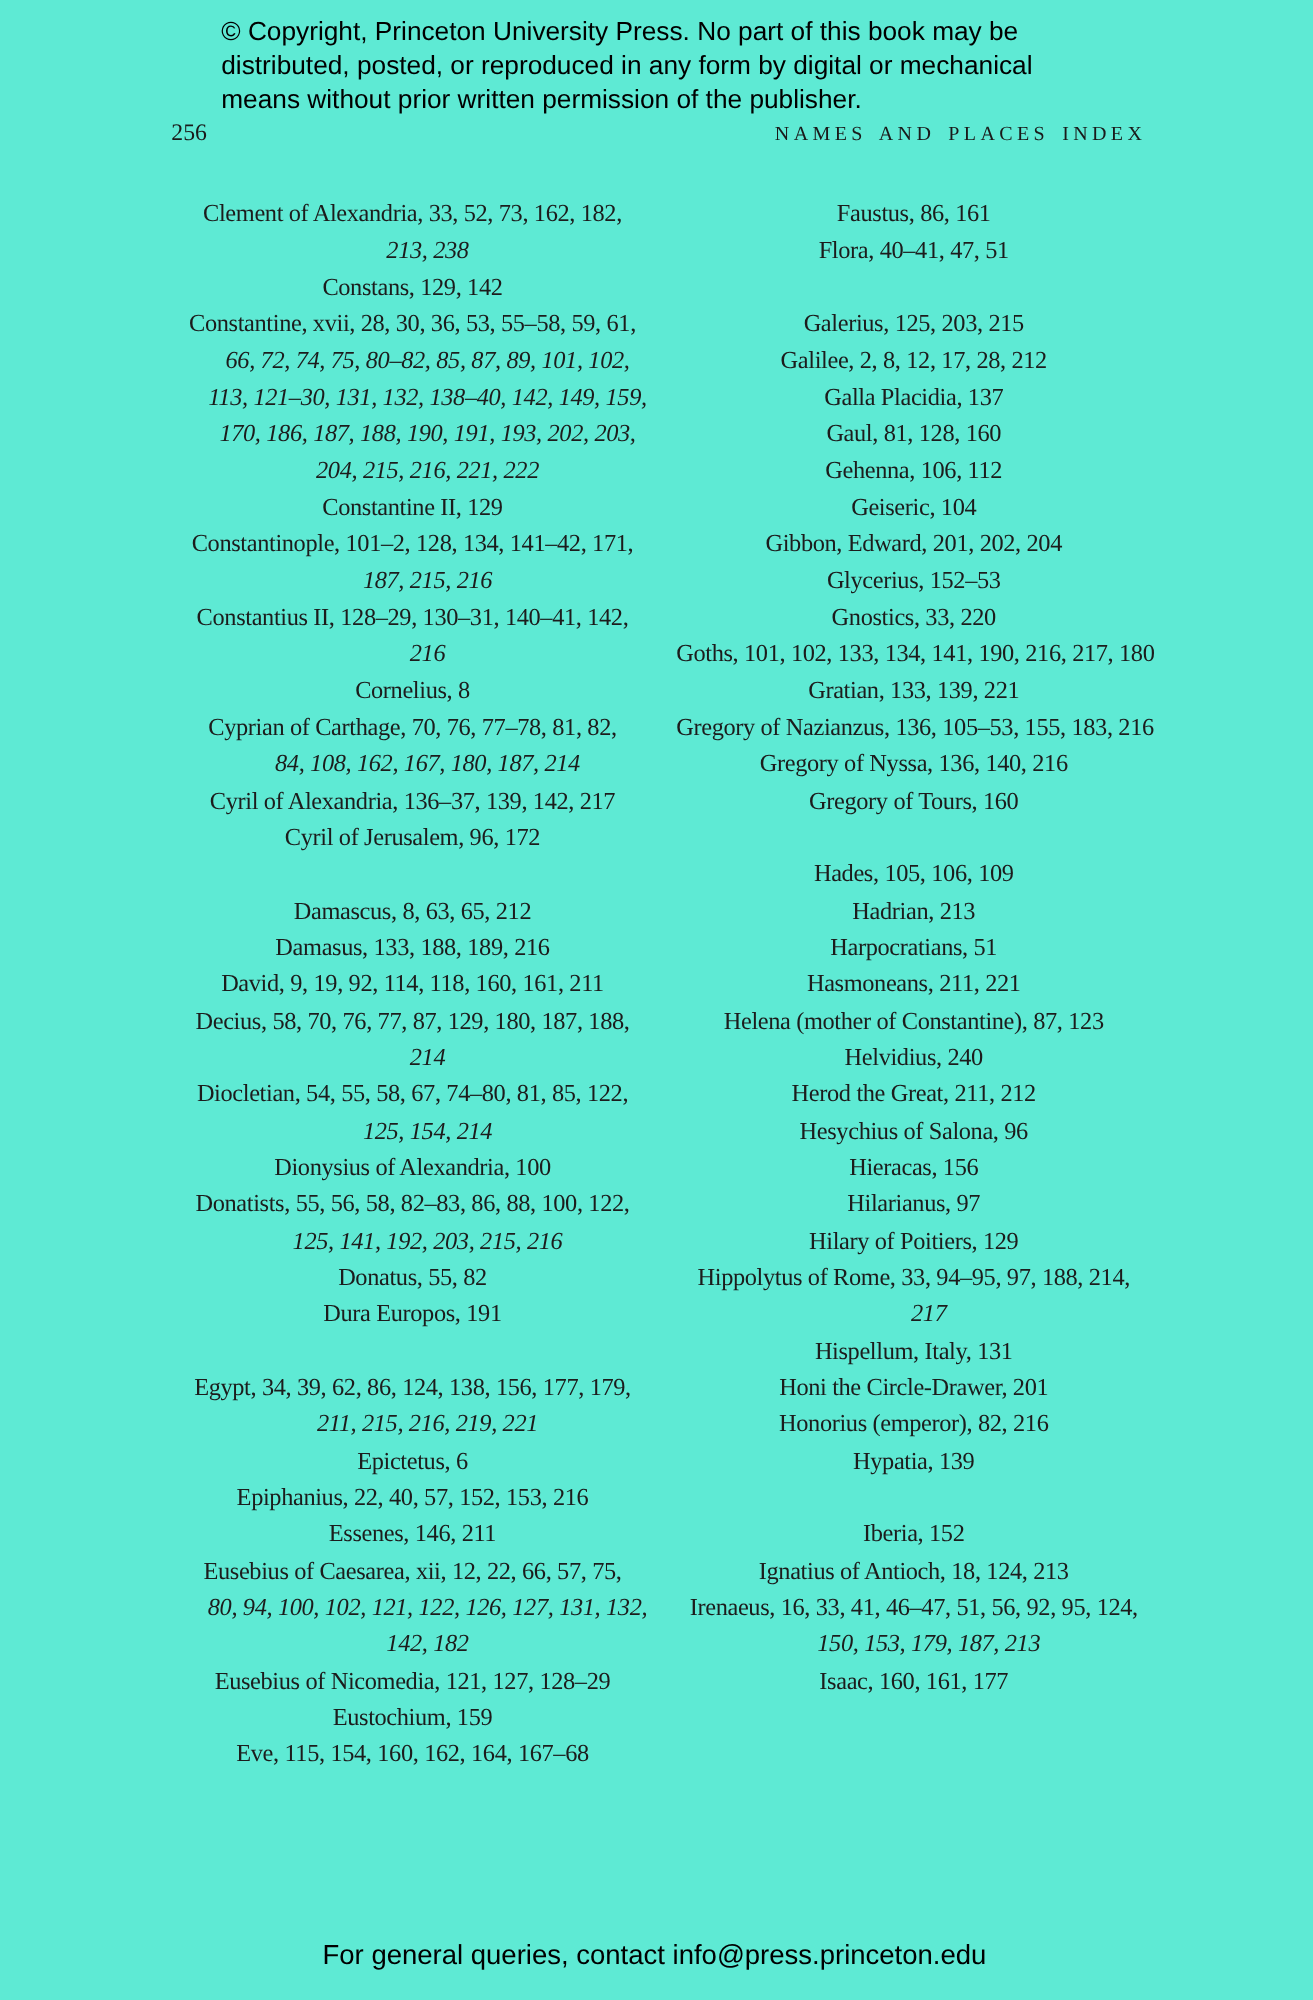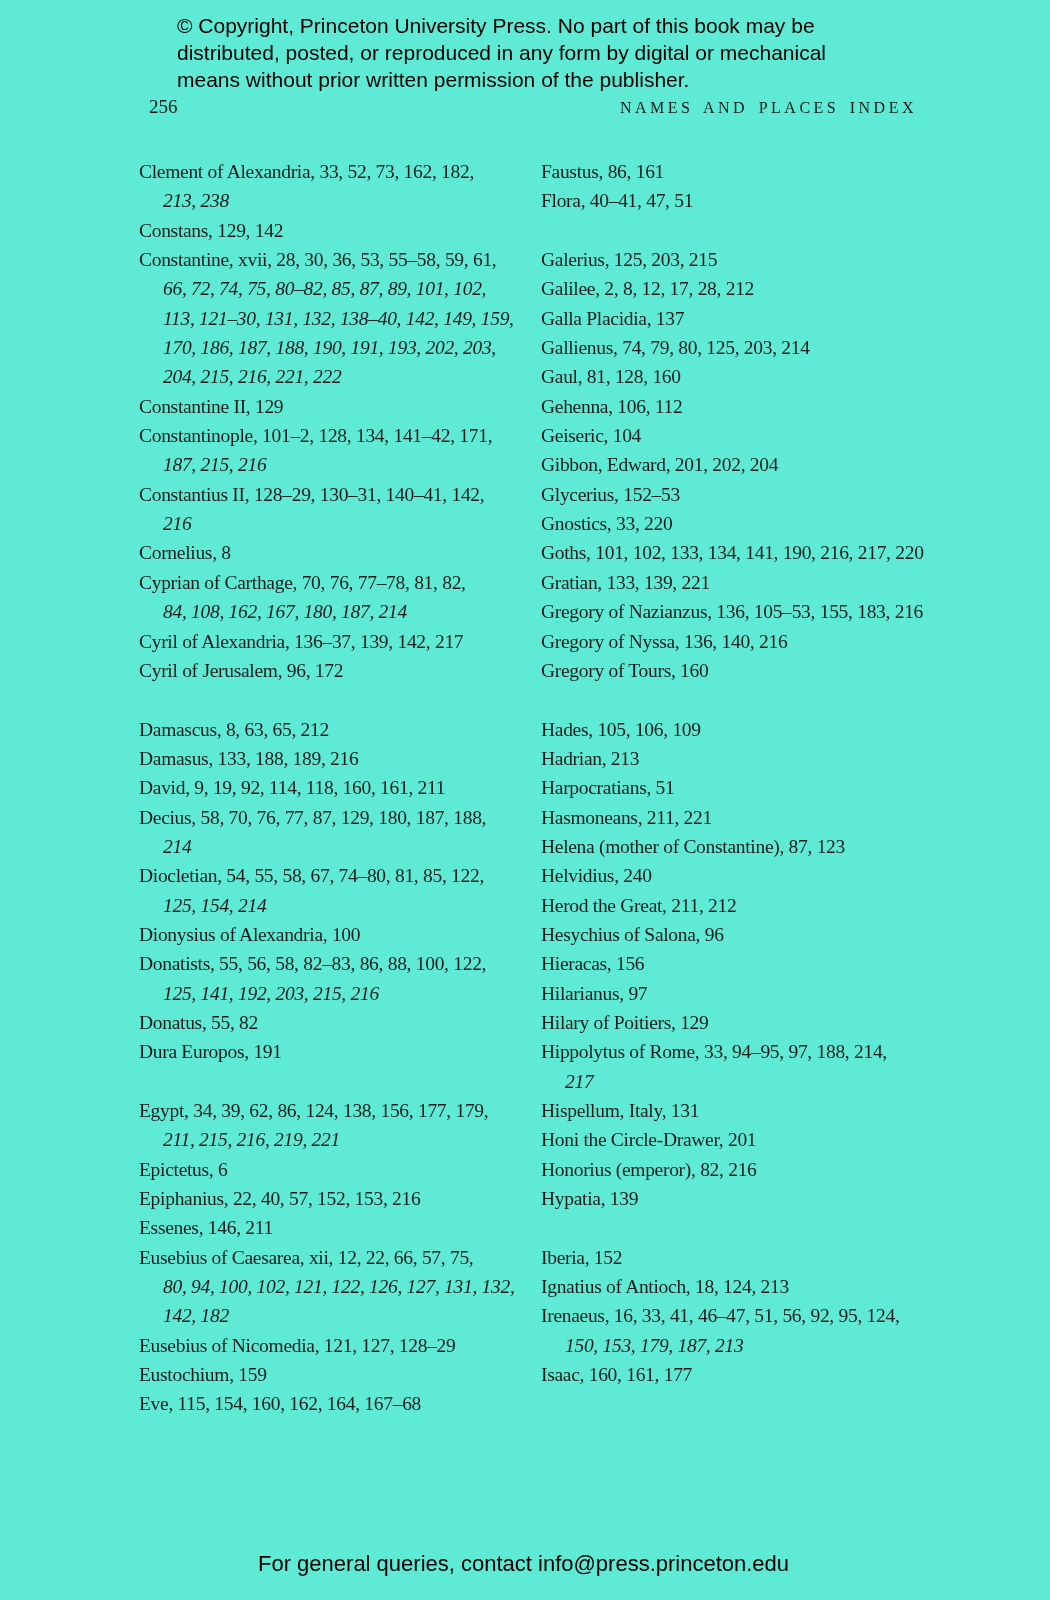--- a/index.html
+++ b/index.html
@@ -18,21 +18,21 @@
     left: 177px;
     top: 12px;
     font-family: "Liberation Sans", sans-serif;
     font-size: 21px;
     line-height: 27px;
     color: #000000;
   }
   
   .folio {
     position: absolute;
-    left: 149px;
+    left: 137px;
     top: 96px;
     font-size: 19px;
     color: #1a1a1a;
   }
   .running-head {
     position: absolute;
     right: 133px;
     top: 99px;
     font-size: 16px;
     letter-spacing: 3.5px;
@@ -41,20 +41,21 @@
   }
   
   .col {
     position: absolute;
     top: 157px;
     font-size: 19.5px;
     line-height: 29.35px;
     letter-spacing: -0.3px;
     white-space: nowrap;
     color: #1c1c1c;
+    text-align: center;
   }
   .col-left  { left: 139px; width: 382px; }
   .col-right { left: 541px; width: 380px; }
   .group + .group { margin-top: 29.35px; }
   .line { height: 29.35px; }
   .line.cont { padding-left: 24px; font-style: italic; }
   
   .footer-note {
     position: absolute;
     left: 258px;
@@ -195,42 +196,39 @@
         <div class="entry">
           <div class="line">Galerius, 125, 203, 215</div>
         </div>
         <div class="entry">
           <div class="line">Galilee, 2, 8, 12, 17, 28, 212</div>
         </div>
         <div class="entry">
           <div class="line">Galla Placidia, 137</div>
         </div>
         <div class="entry">
-          <div class="line">Gallienus, 74, 79, 80, 125, 203, 214</div>
-        </div>
-        <div class="entry">
           <div class="line">Gaul, 81, 128, 160</div>
         </div>
         <div class="entry">
           <div class="line">Gehenna, 106, 112</div>
         </div>
         <div class="entry">
           <div class="line">Geiseric, 104</div>
         </div>
         <div class="entry">
           <div class="line">Gibbon, Edward, 201, 202, 204</div>
         </div>
         <div class="entry">
           <div class="line">Glycerius, 152–53</div>
         </div>
         <div class="entry">
           <div class="line">Gnostics, 33, 220</div>
         </div>
         <div class="entry">
-          <div class="line">Goths, 101, 102, 133, 134, 141, 190, 216, 217, 220</div>
+          <div class="line">Goths, 101, 102, 133, 134, 141, 190, 216, 217, 180</div>
         </div>
         <div class="entry">
           <div class="line">Gratian, 133, 139, 221</div>
         </div>
         <div class="entry">
           <div class="line">Gregory of Nazianzus, 136, 105–53, 155, 183, 216</div>
         </div>
         <div class="entry">
           <div class="line">Gregory of Nyssa, 136, 140, 216</div>
         </div>

